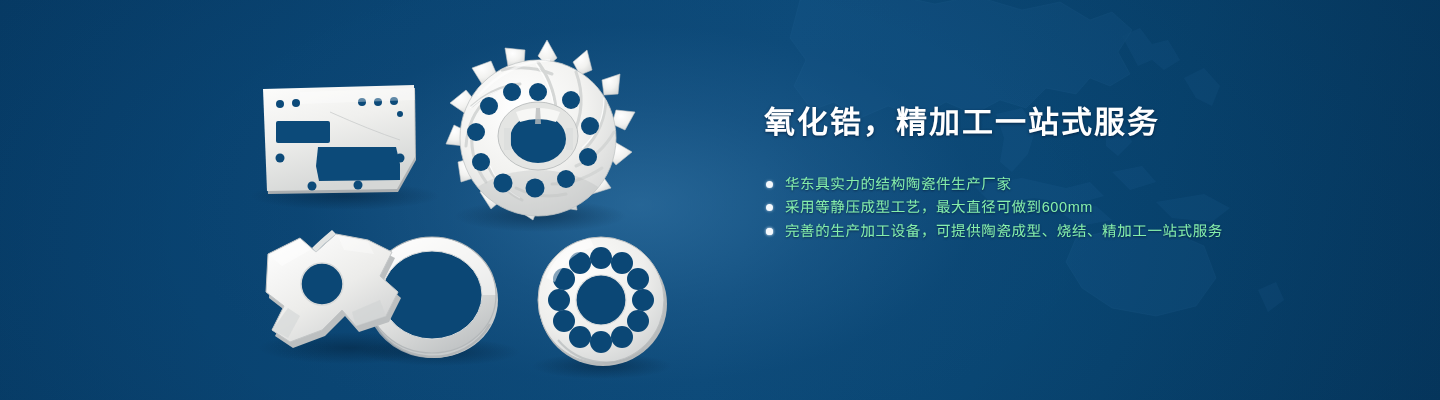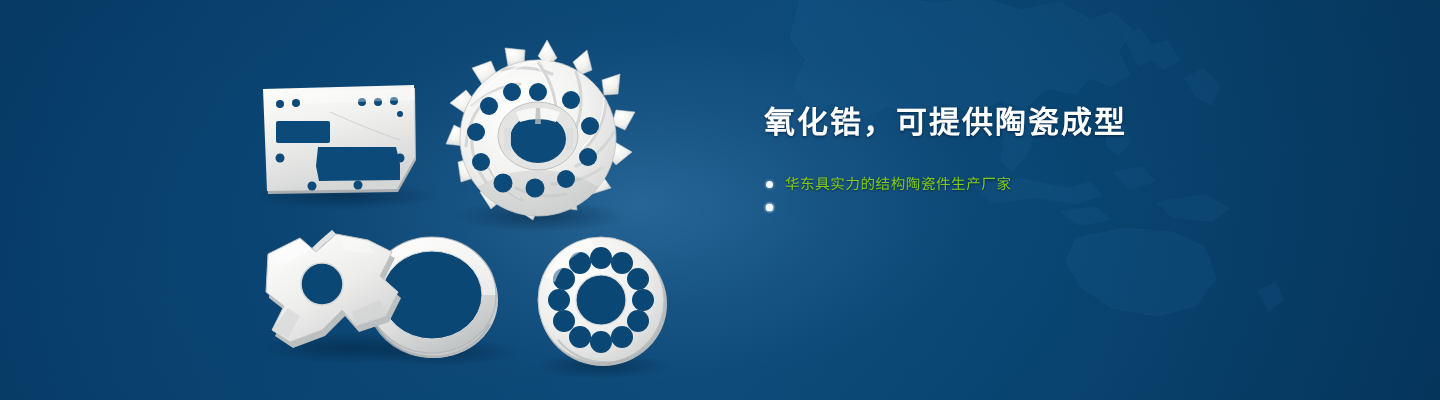--- a/index.html
+++ b/index.html
@@ -44,21 +44,21 @@
   }
   .headline{
     margin:0;font-size:31px;line-height:1.25;font-weight:700;
     color:#ffffff;letter-spacing:2px;
     text-shadow:0 1px 3px rgba(0,20,45,0.65);
     white-space:nowrap;
   }
   .bullets{list-style:none;margin:30px 0 0 0;padding:0;}
   .bullets li{
     position:relative;padding-left:21px;
-    font-size:14.5px;line-height:23px;color:#84cc16;
+    font-size:14.5px;line-height:23px;color:#86efac;
     letter-spacing:0.6px;margin-bottom:0.5px;
     text-shadow:0 1px 2px rgba(0,18,40,0.6);
     white-space:nowrap;
   }
   .dot{
     position:absolute;left:2px;top:8px;width:7px;height:7px;border-radius:50%;
     background:#f4f8fc;box-shadow:0 0 3px rgba(220,238,252,0.75);
   }
 
   
@@ -300,32 +300,34 @@
           <circle cx="564" cy="279" r="11"></circle>
           <circle cx="580" cy="263" r="11"></circle>
         </g>
         <path d="M546 278 a63 63 0 0 1 44 -40 l4 9 a54 54 0 0 0 -39 35 z" fill="#ffffff" opacity="0.5"></path>
         <path d="M558 340 a63 63 0 0 0 86 10" stroke="#aeb2b4" stroke-width="2" fill="none" opacity="0.6"></path>
       </g>
     </svg>
   </div>
 
   <div class="copy">
-    <h1 class="headline">氧化锆，可提供陶瓷成型</h1>
+    <h1 class="headline">氧化锆，精加工一站式服务</h1>
 
     <ul class="bullets">
       <li>
         <span class="dot"></span>
         <span>华东具实力的结构陶瓷件生产厂家</span>
       </li>
       <li>
         <span class="dot"></span>
+        <span>采用等静压成型工艺，最大直径可做到600mm</span>
       </li>
       <li>
         <span class="dot"></span>
       </li>
       <li>
         <span class="dot"></span>
+        <span>完善的生产加工设备，可提供陶瓷成型、烧结、精加工一站式服务</span>
       </li>
     </ul>
   </div>
 
 </div>
 
 </body></html>

